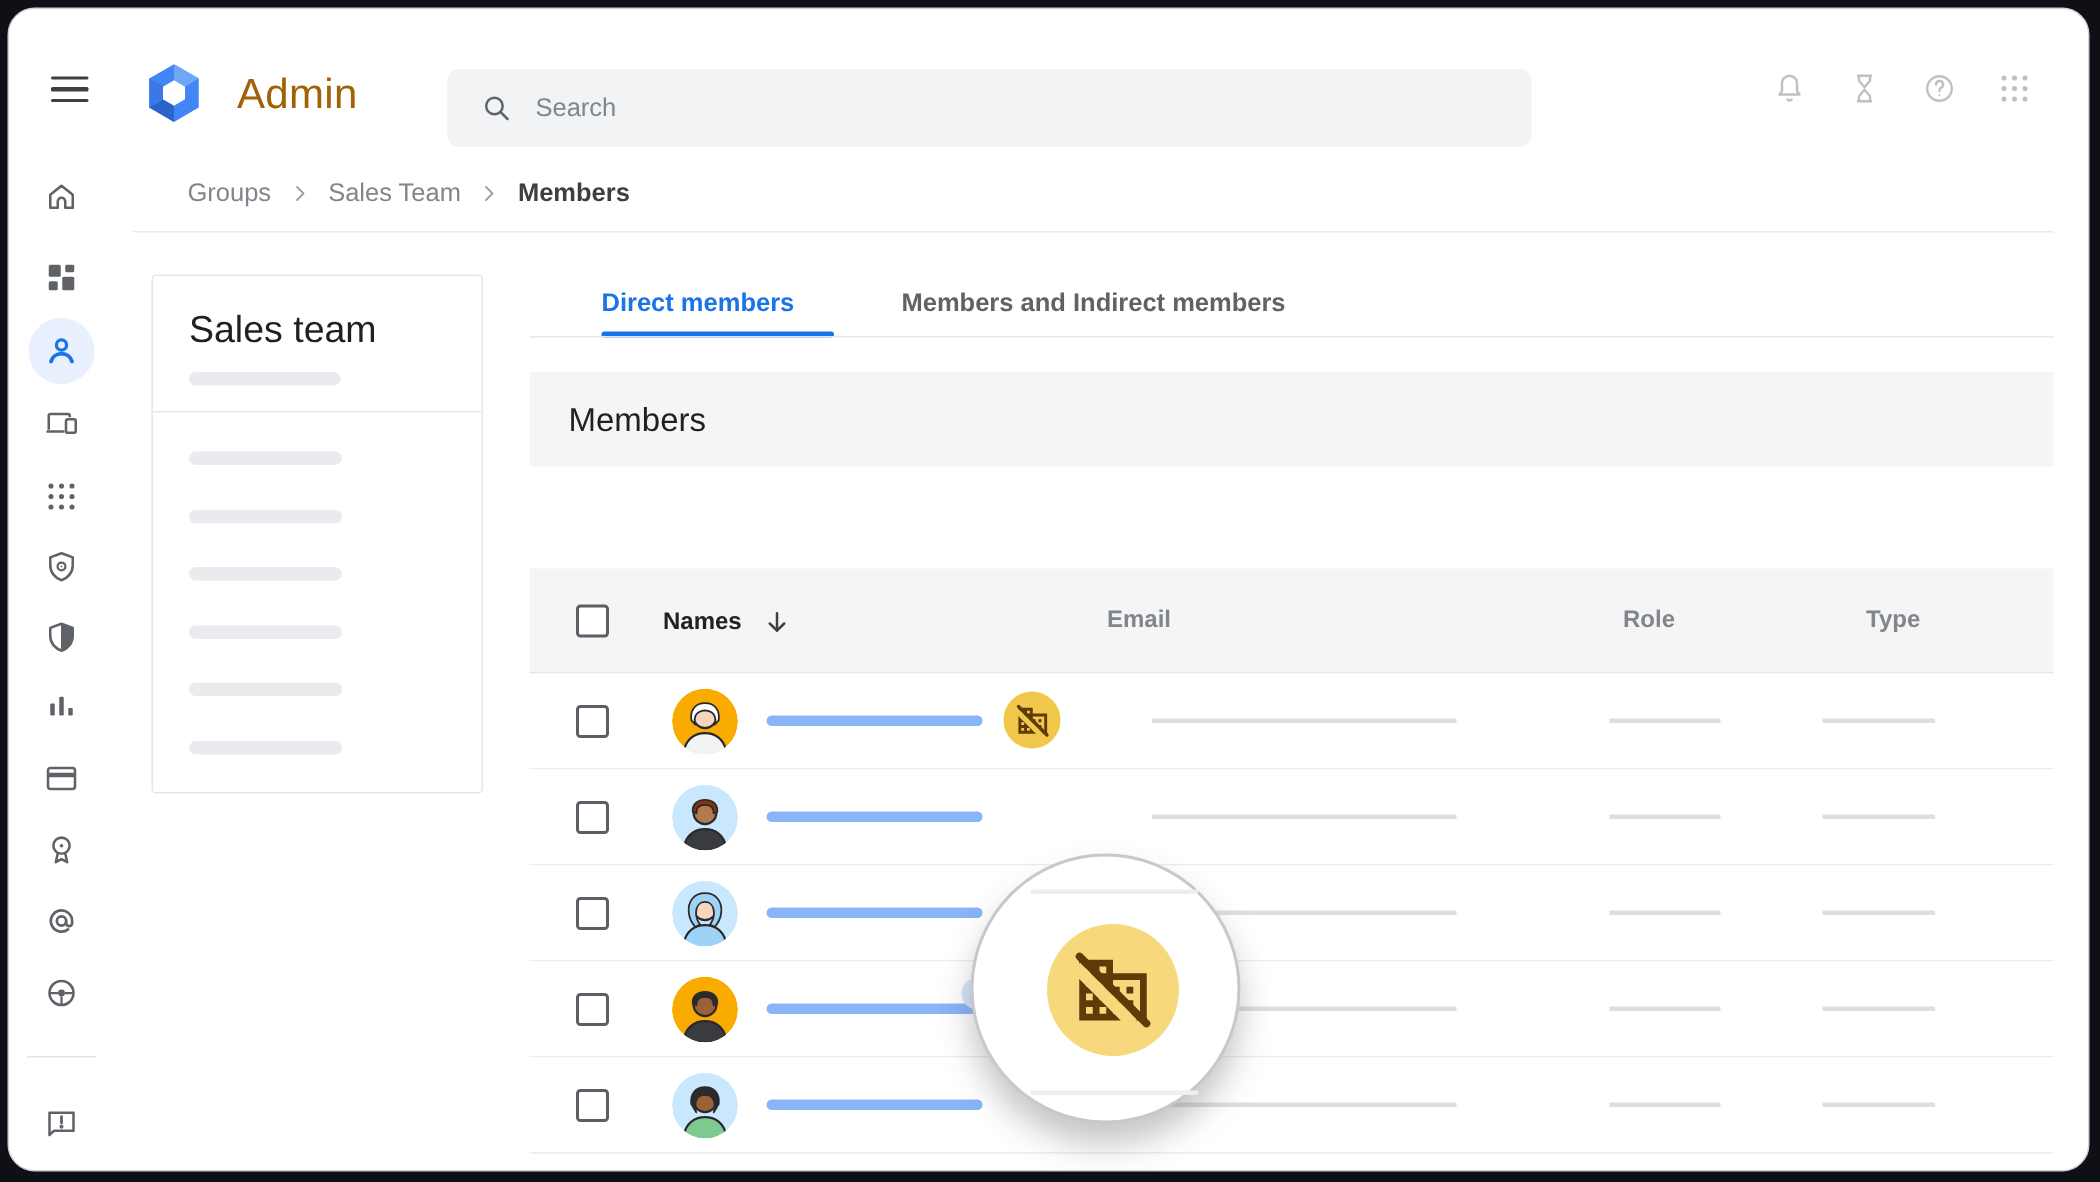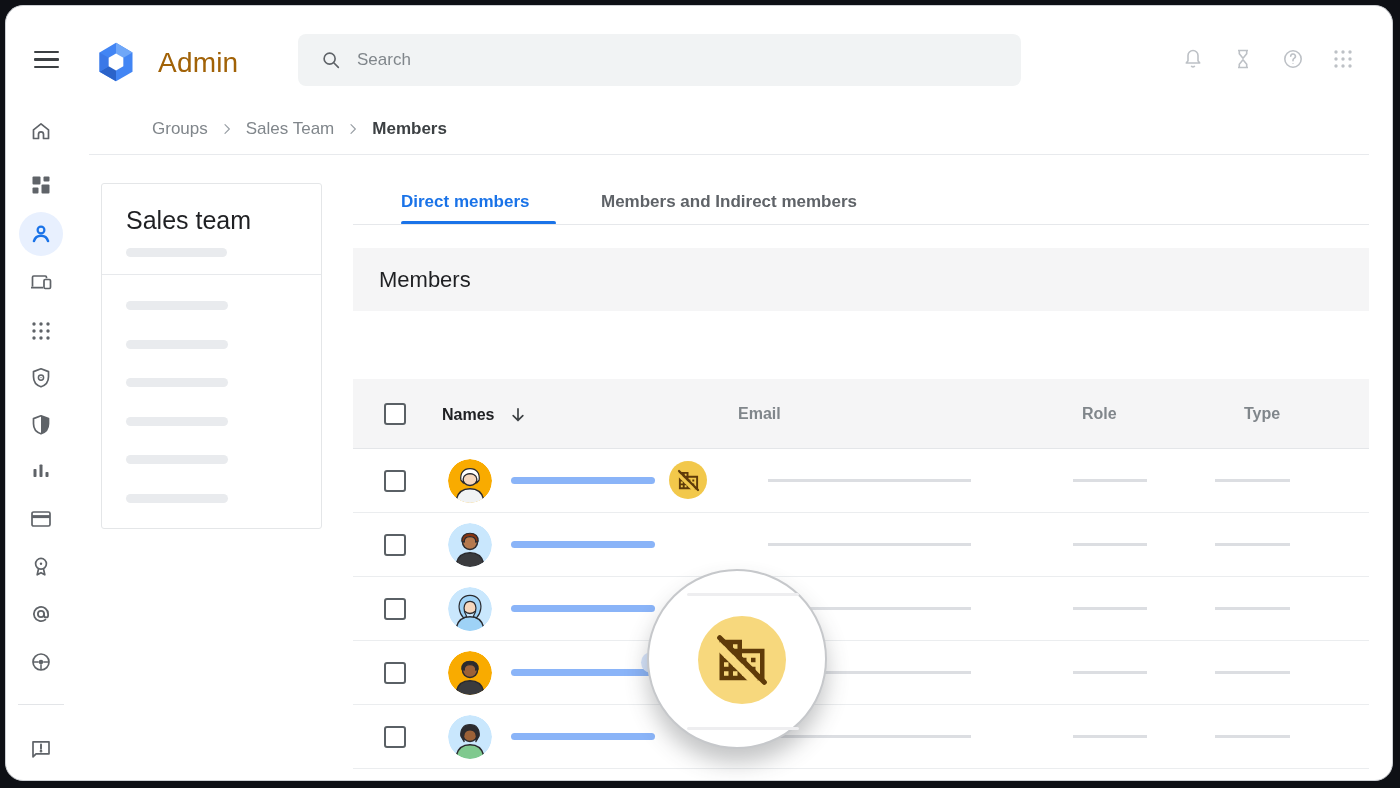--- a/index.html
+++ b/index.html
@@ -16,29 +16,29 @@
     box-sizing:border-box;overflow:hidden;
   }
   .page *{box-sizing:border-box;}
   
   .hamburger{position:absolute;left:28px;top:45px;width:25px;height:17px;
     display:flex;flex-direction:column;justify-content:space-between;cursor:pointer;}
   .hamburger span{display:block;height:2.4px;background:#3C4043;border-radius:1px;}
   .logo{position:absolute;left:88px;top:34px;width:44px;height:44px;}
   .logo svg{width:100%;height:100%;}
   .product{position:absolute;left:152px;top:41px;font-size:28px;color:#a16207;letter-spacing:.2px;}
-  .search{position:absolute;left:292px;top:28px;width:723px;height:52px;background:#F1F3F4;
+  .search{position:absolute;left:292px;top:40px;width:723px;height:52px;background:#F1F3F4;
     border-radius:8px;display:flex;align-items:center;padding-left:22px;gap:15px;cursor:text;}
   .search svg{width:22px;height:22px;color:#5F6368;flex:none;}
   .search .ph-text{font-size:17px;color:#80868B;}
   .top-icons{position:absolute;left:1175px;top:41px;display:flex;gap:26px;color:#BDC1C6;}
   .top-icons .tico{width:24px;height:24px;cursor:pointer;}
   .top-icons svg{width:24px;height:24px;display:block;}
   
-  .breadcrumb{position:absolute;left:119px;top:110px;height:26px;display:flex;align-items:center;font-size:17px;margin-left:27px;}
+  .breadcrumb{position:absolute;left:119px;top:110px;height:26px;display:flex;align-items:center;font-size:17px;}
   .crumb{color:#80868B;cursor:pointer;}
   .crumb.current{color:#3C4043;font-weight:bold;cursor:default;}
   .crumb-sep{width:16px;height:16px;margin:0 11px;color:#9AA0A6;}
   .top-divider{position:absolute;left:83px;top:148px;width:1280px;height:1px;background:#E8EAED;}
   
   .side-item{position:absolute;left:13px;width:44px;height:44px;border-radius:50%;
     display:flex;align-items:center;justify-content:center;color:#5F6368;cursor:pointer;}
   .side-item svg{width:24px;height:24px;}
   .side-item.active{background:#E8F0FE;color:#1A73E8;}
   .side-divider{position:absolute;left:12px;top:698px;width:46px;height:1px;background:#E3E5E8;}

